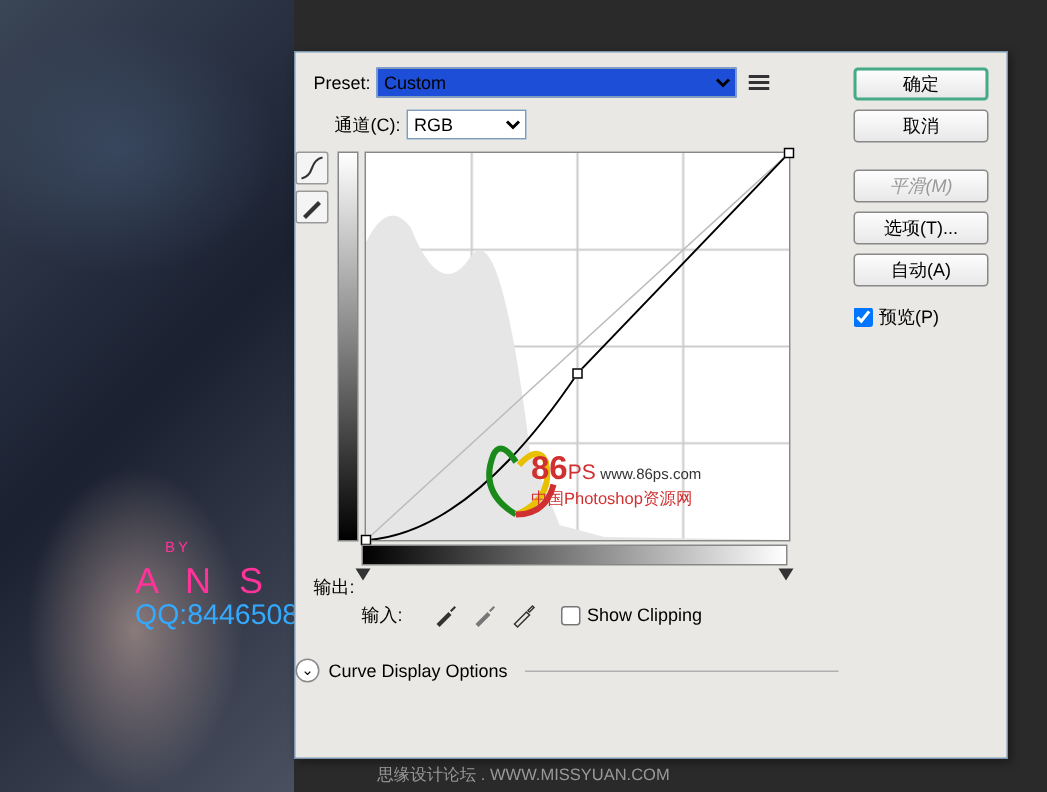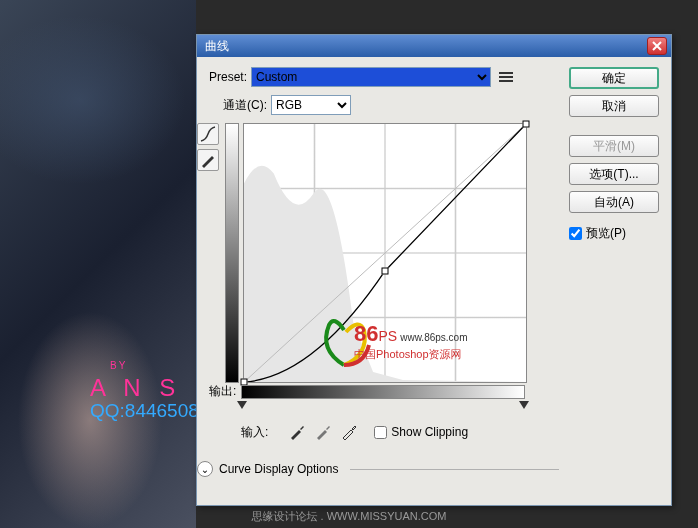--- a/index.html
+++ b/index.html
@@ -52,49 +52,41 @@
 
 .show-clip { display:flex; align-items:center; gap:4px; margin-left:16px; }
 .show-clip input { margin:0; }
 
 .disp-options { display:flex; align-items:center; gap:6px; margin-top:14px; padding-top:6px; }
 .disp-toggle { width:16px; height:16px; border:1px solid #888; border-radius:8px; background:#fff; display:flex; align-items:center; justify-content:center; cursor:pointer; font-size:10px; }
 .disp-line { flex:1; height:1px; background:#b0b0b0; margin-left:6px; }
 
 .dlg-btn { height:22px; border:1px solid #888; background:linear-gradient(#fdfdfd,#e8e8e8); border-radius:3px; font-size:12px; cursor:pointer; }
 .dlg-btn.default { border:2px solid #4a8; }
-.dlg-btn.disabled { color:#999; }
+.dlg-btn.disabled { color:#999;font-style:italic; }
 .preview-chk { display:flex; align-items:center; gap:4px; margin-top:6px; }
 
 .logo86ps { position:absolute; left:110px; bottom:20px; font-size:11px; pointer-events:none; }
 .logo86ps .big { color:#d03030; font-size:22px; font-weight:bold; }
 .logo86ps .ps { color:#d03030; font-size:14px; }
 .logo86ps .url { color:#333; font-size:10px; }
 .logo86ps .cn { color:#d03030; font-size:11px; }
 .logo-swirl { position:absolute; left:70px; bottom:12px; width:60px; height:60px; pointer-events:none; }
 
 .footer-wm { position:absolute; bottom:4px; left:0; width:100%; text-align:center; color:#999; font-size:11px; }
 </style>
 </head>
 <body>
 
 <div class="bg-photo"></div>
 <div class="watermark-by">BY</div>
 <div class="watermark-ans">A N S</div>
 <div class="watermark-qq">QQ:8446508</div>
 
 <div class="dialog">
-  <div class="titlebar">
-    <span class="titlebar-text">曲线</span>
-    <div class="close-btn">
-      <svg width="10" height="10" viewBox="0 0 10 10">
-          <path d="M1 1L9 9M9 1L1 9" stroke="#fff" stroke-width="2"></path>
-        </svg>
-    </div>
-  </div>
 
   <div class="dialog-body">
     <div class="left-col">
 
       <div class="row">
         <span class="row-label">Preset:</span>
         <select class="preset">
           <option>Custom</option>
         </select>
         <span class="preset-menu-icon">

